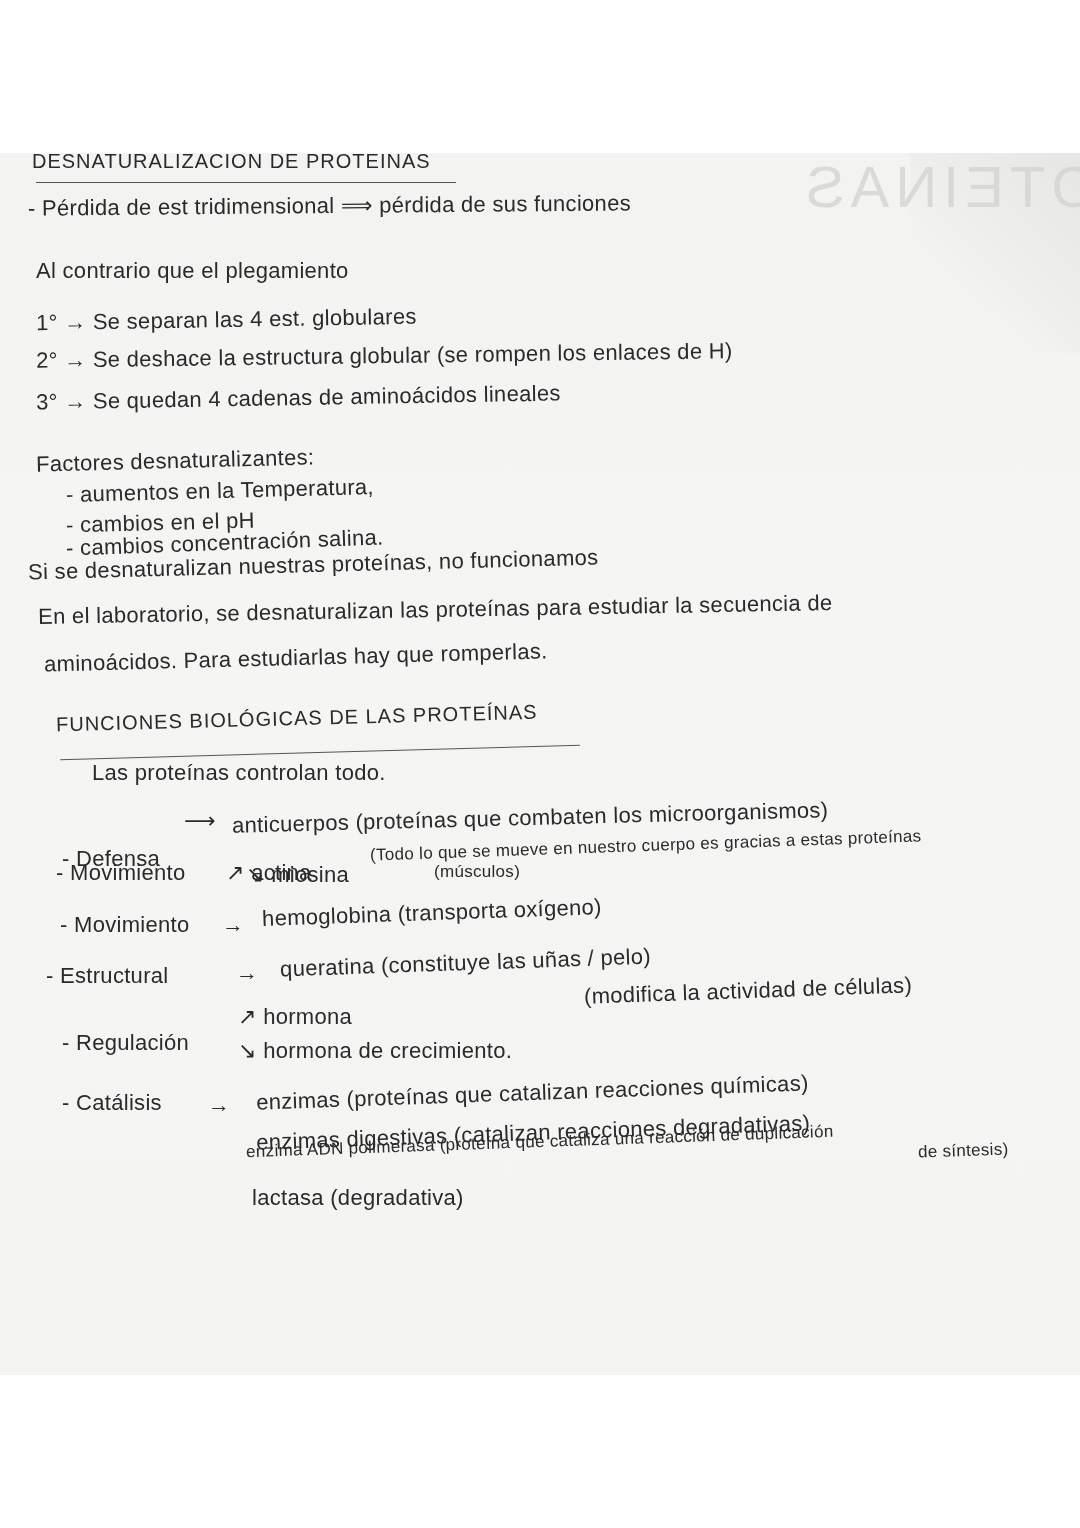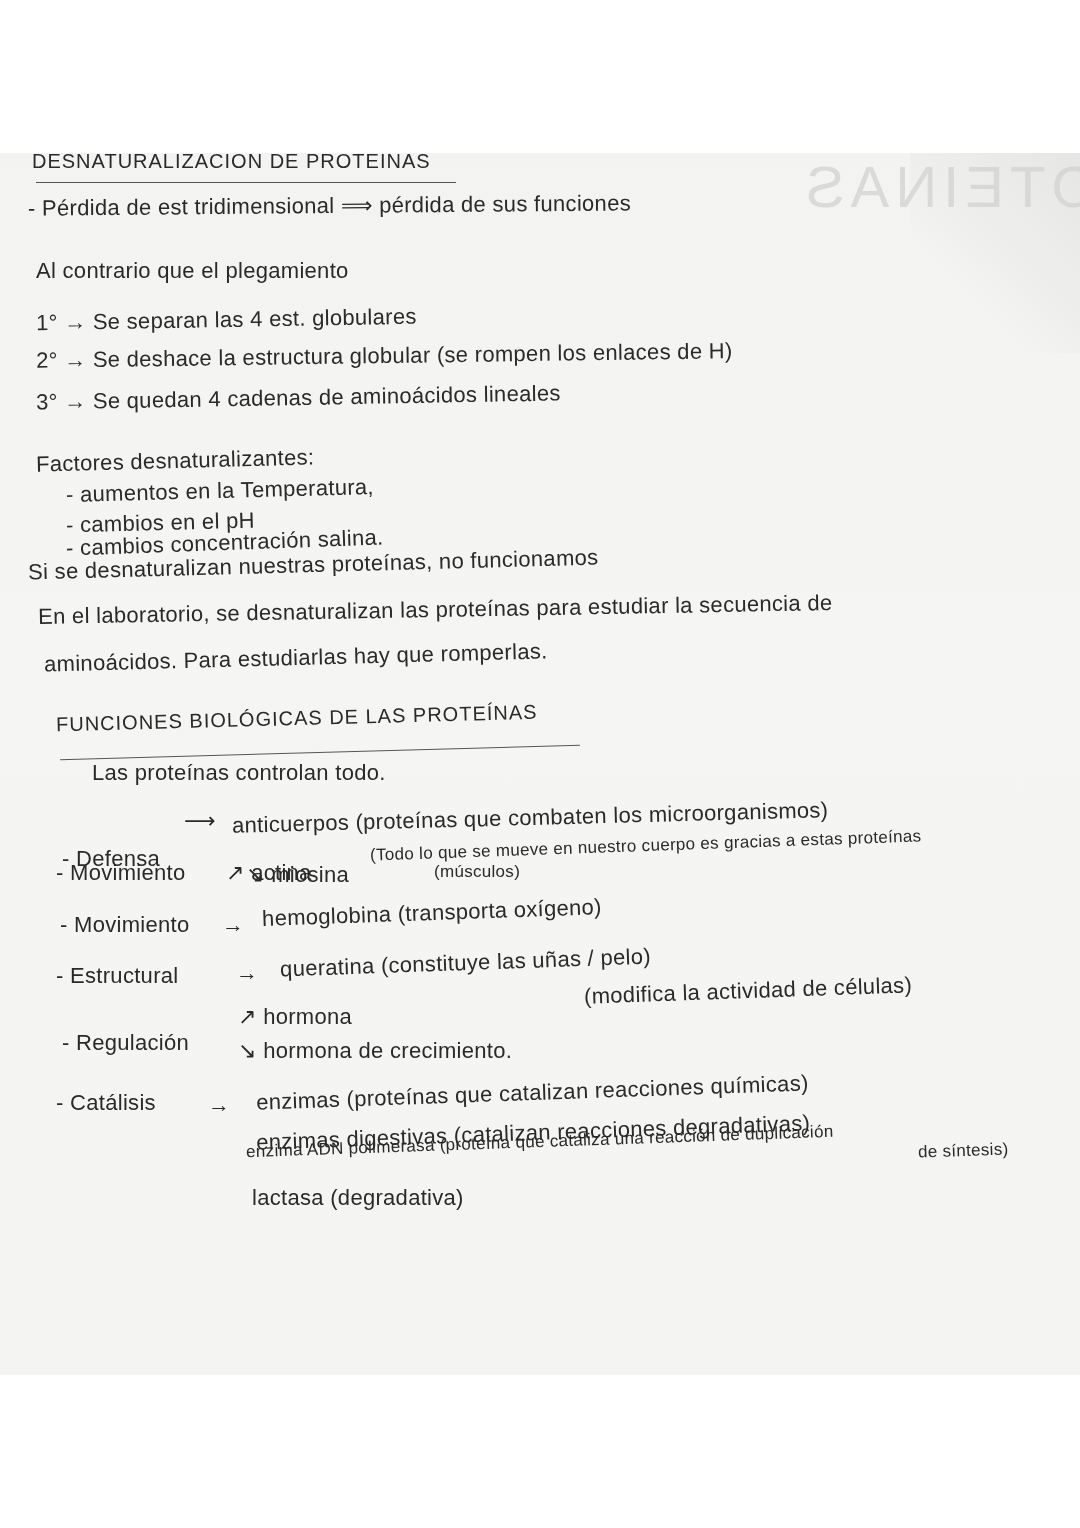--- a/index.html
+++ b/index.html
@@ -76,33 +76,33 @@
   <span class="hw small" style="left:434px; top:862px;">(músculos)</span>
 </div>
 
 <div>
   <span class="hw" style="left:60px; top:912px;">- Movimiento</span>
   <span class="hw" style="left:222px; top:912px;">→</span>
   <span class="hw" style="left:262px; top:900px; transform:rotate(-2deg);">hemoglobina (transporta oxígeno)</span>
 </div>
 
 <div>
-  <span class="hw" style="left:56px; top:963px;">- Estructural</span>
+  <span class="hw" style="left:46px; top:963px;">- Estructural</span>
   <span class="hw" style="left:236px; top:960px;">→</span>
   <span class="hw" style="left:280px; top:950px; transform:rotate(-2deg);">queratina (constituye las uñas / pelo)</span>
 </div>
 
 <div>
   <span class="hw" style="left:62px; top:1030px;">- Regulación</span>
   <span class="hw" style="left:238px; top:1004px;">↗ hormona</span>
   <span class="hw" style="left:238px; top:1030px;margin-top:8px;">↘ hormona de crecimiento.</span>
   <span class="hw" style="left:584px; top:978px; transform:rotate(-2deg);">(modifica la actividad de células)</span>
 </div>
 
 <div>
-  <span class="hw" style="left:56px; top:1090px;">- Catálisis</span>
+  <span class="hw" style="left:62px; top:1090px;">- Catálisis</span>
   <span class="hw" style="left:208px; top:1092px;">→</span>
   <span class="hw" style="left:256px; top:1080px; transform:rotate(-2deg);">enzimas (proteínas que catalizan reacciones químicas)</span>
   <span class="hw" style="left:256px; top:1120px; transform:rotate(-2deg);">enzimas digestivas (catalizan reacciones degradativas)</span>
   <span class="hw small" style="left:246px; top:1132px; transform:rotate(-2deg);">enzima ADN polimerasa (proteína que cataliza una reacción de duplicación</span>
   <span class="hw small" style="left:918px; top:1141px; transform:rotate(-2deg);">de síntesis)</span>
   <span class="hw" style="left:252px; top:1185px;">lactasa (degradativa)</span>
 </div>
 
 </body></html>

